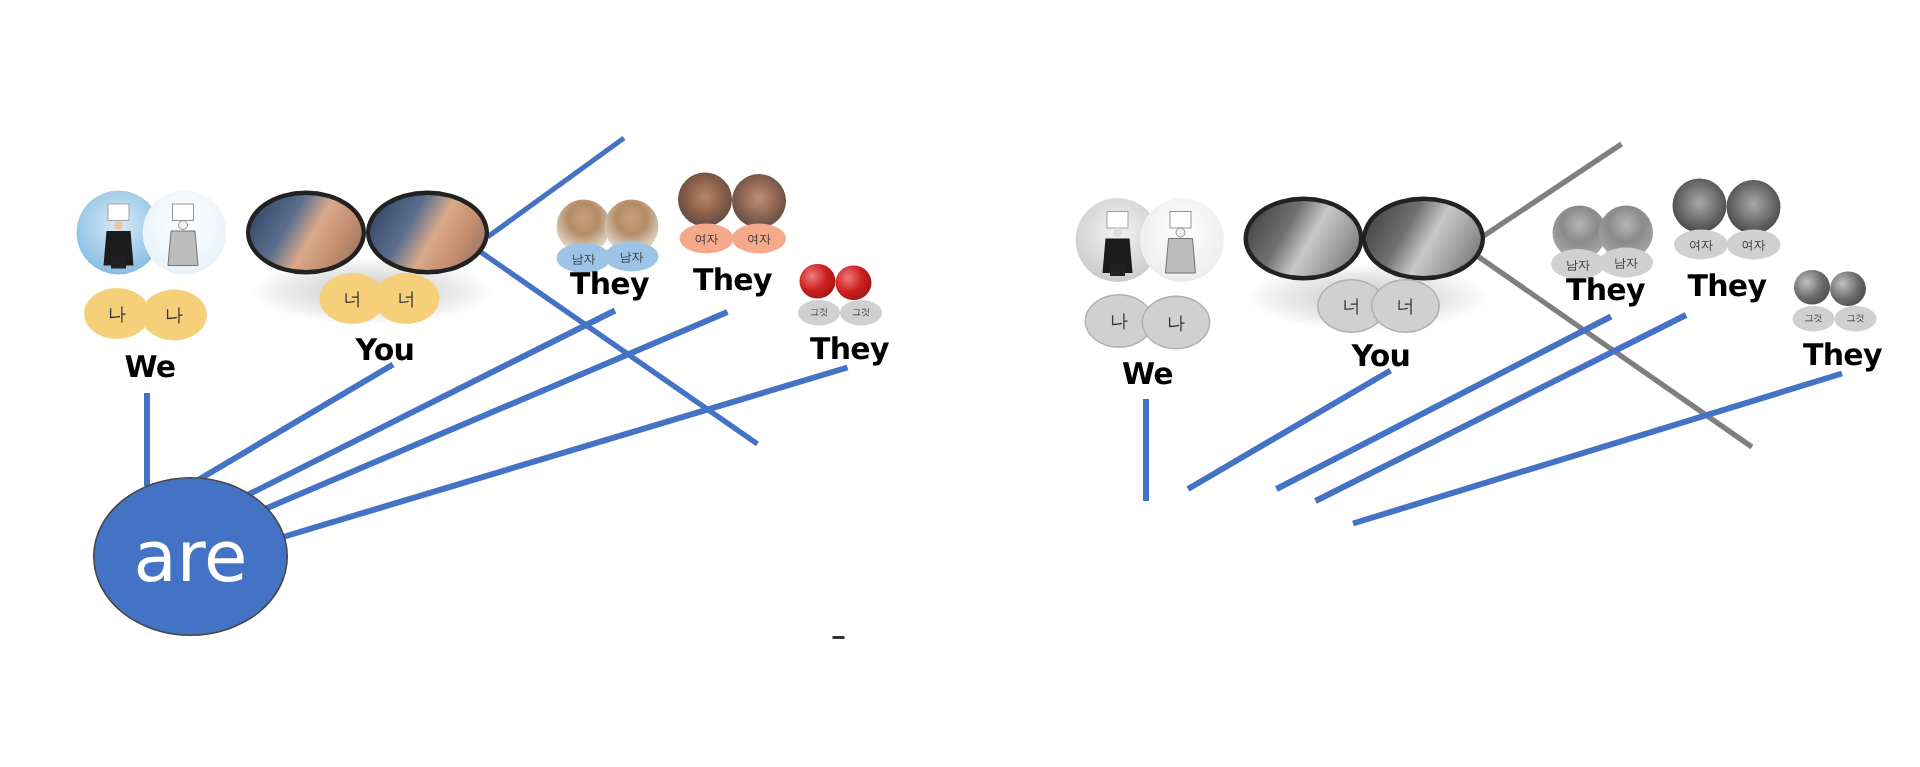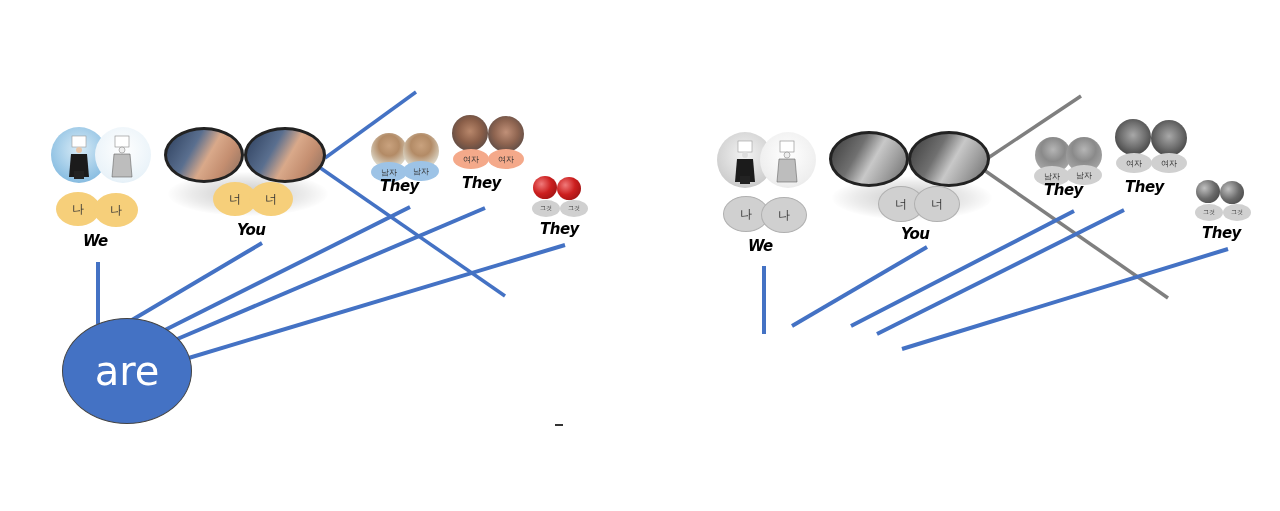--- a/index.html
+++ b/index.html
@@ -1,27 +1,27 @@
 <!DOCTYPE html>
 <html><head>
 <meta charset="utf-8">
 <style>
   html, body { margin:0; padding:0; background:#ffffff; }
   body { width:1280px; height:511px; position:relative; overflow:hidden;
          font-family:"Liberation Sans", "DejaVu Sans", sans-serif; }
   .panel { position:absolute; top:0; width:640px; height:511px; }
   .panel svg.lines { position:absolute; left:0; top:0; width:640px; height:511px; }
   .abs { position:absolute; }
-  .label { position:absolute; font-weight:bold; color:#000; font-size:15px;
-           font-family:"DejaVu Sans", sans-serif; letter-spacing:-0.5px;font-style:italic; }
+  .label { position:absolute; font-weight:bold; color:#000; font-size:20px;
+           font-family:"DejaVu Sans", sans-serif; letter-spacing:-0.5px; }
   .pill { position:absolute; border-radius:50%; display:flex; align-items:center; justify-content:center;
           font-family:"DejaVu Sans", sans-serif; color:#333; }
   .pic { position:absolute; border-radius:50%; overflow:hidden; }
   .verb { position:absolute; border-radius:50%; display:flex; align-items:center; justify-content:center;
-          color:#ffffff; font-size:40px; font-family:"DejaVu Sans", sans-serif; border:1px solid #444; }
+          color:#ffffff; font-size:47px; font-family:"DejaVu Sans", sans-serif; border:1px solid #444; }
   .shadow { position:absolute; border-radius:50%; background:radial-gradient(ellipse at center, rgba(0,0,0,0.22) 0%, rgba(0,0,0,0.08) 50%, rgba(0,0,0,0) 72%); }
 </style>
 </head>
 <body>
 
 <div class="panel" style="left:0;">
   <svg class="lines" viewBox="0 0 640 511">
 
     <line x1="325" y1="158" x2="416" y2="92" stroke="#4472c4" stroke-width="3.5"></line>
     <line x1="319" y1="167" x2="505" y2="296" stroke="#4472c4" stroke-width="3.5"></line>

